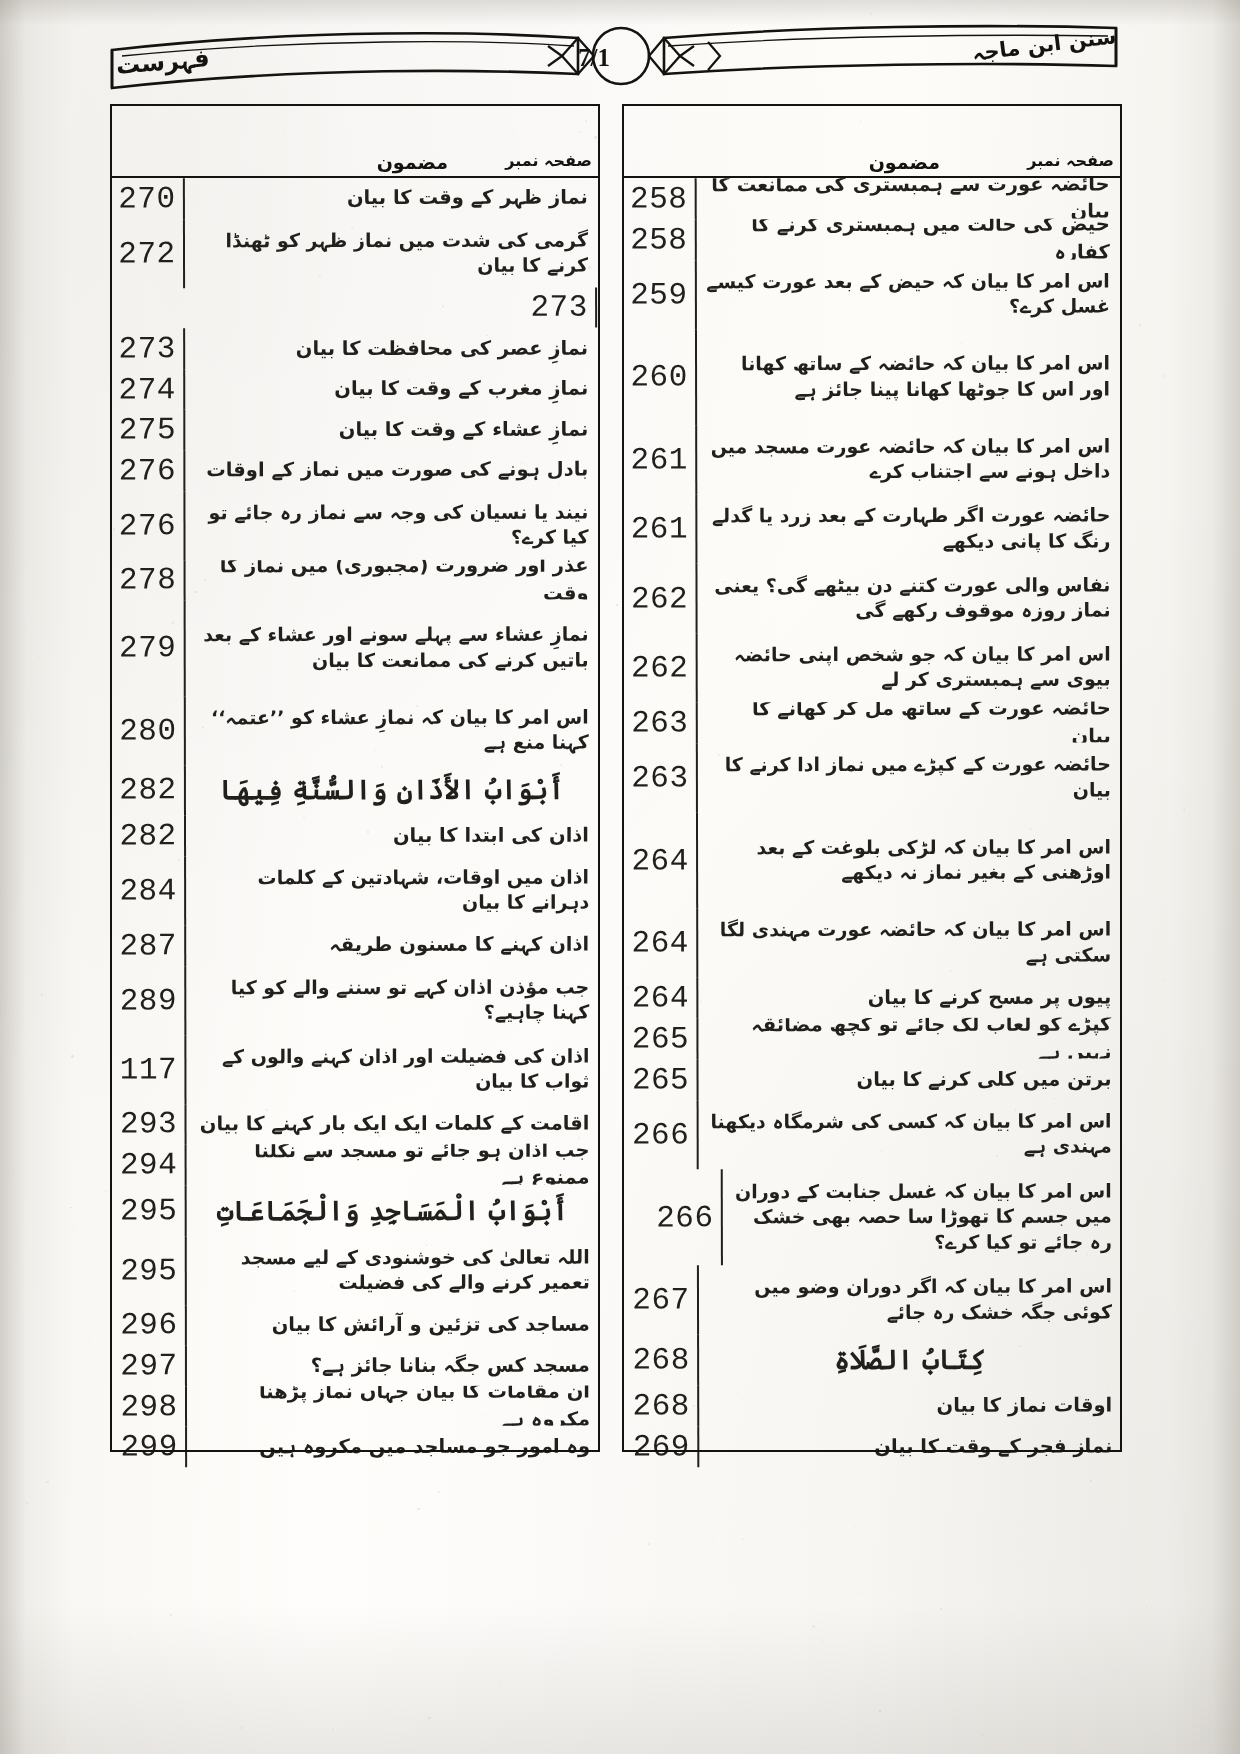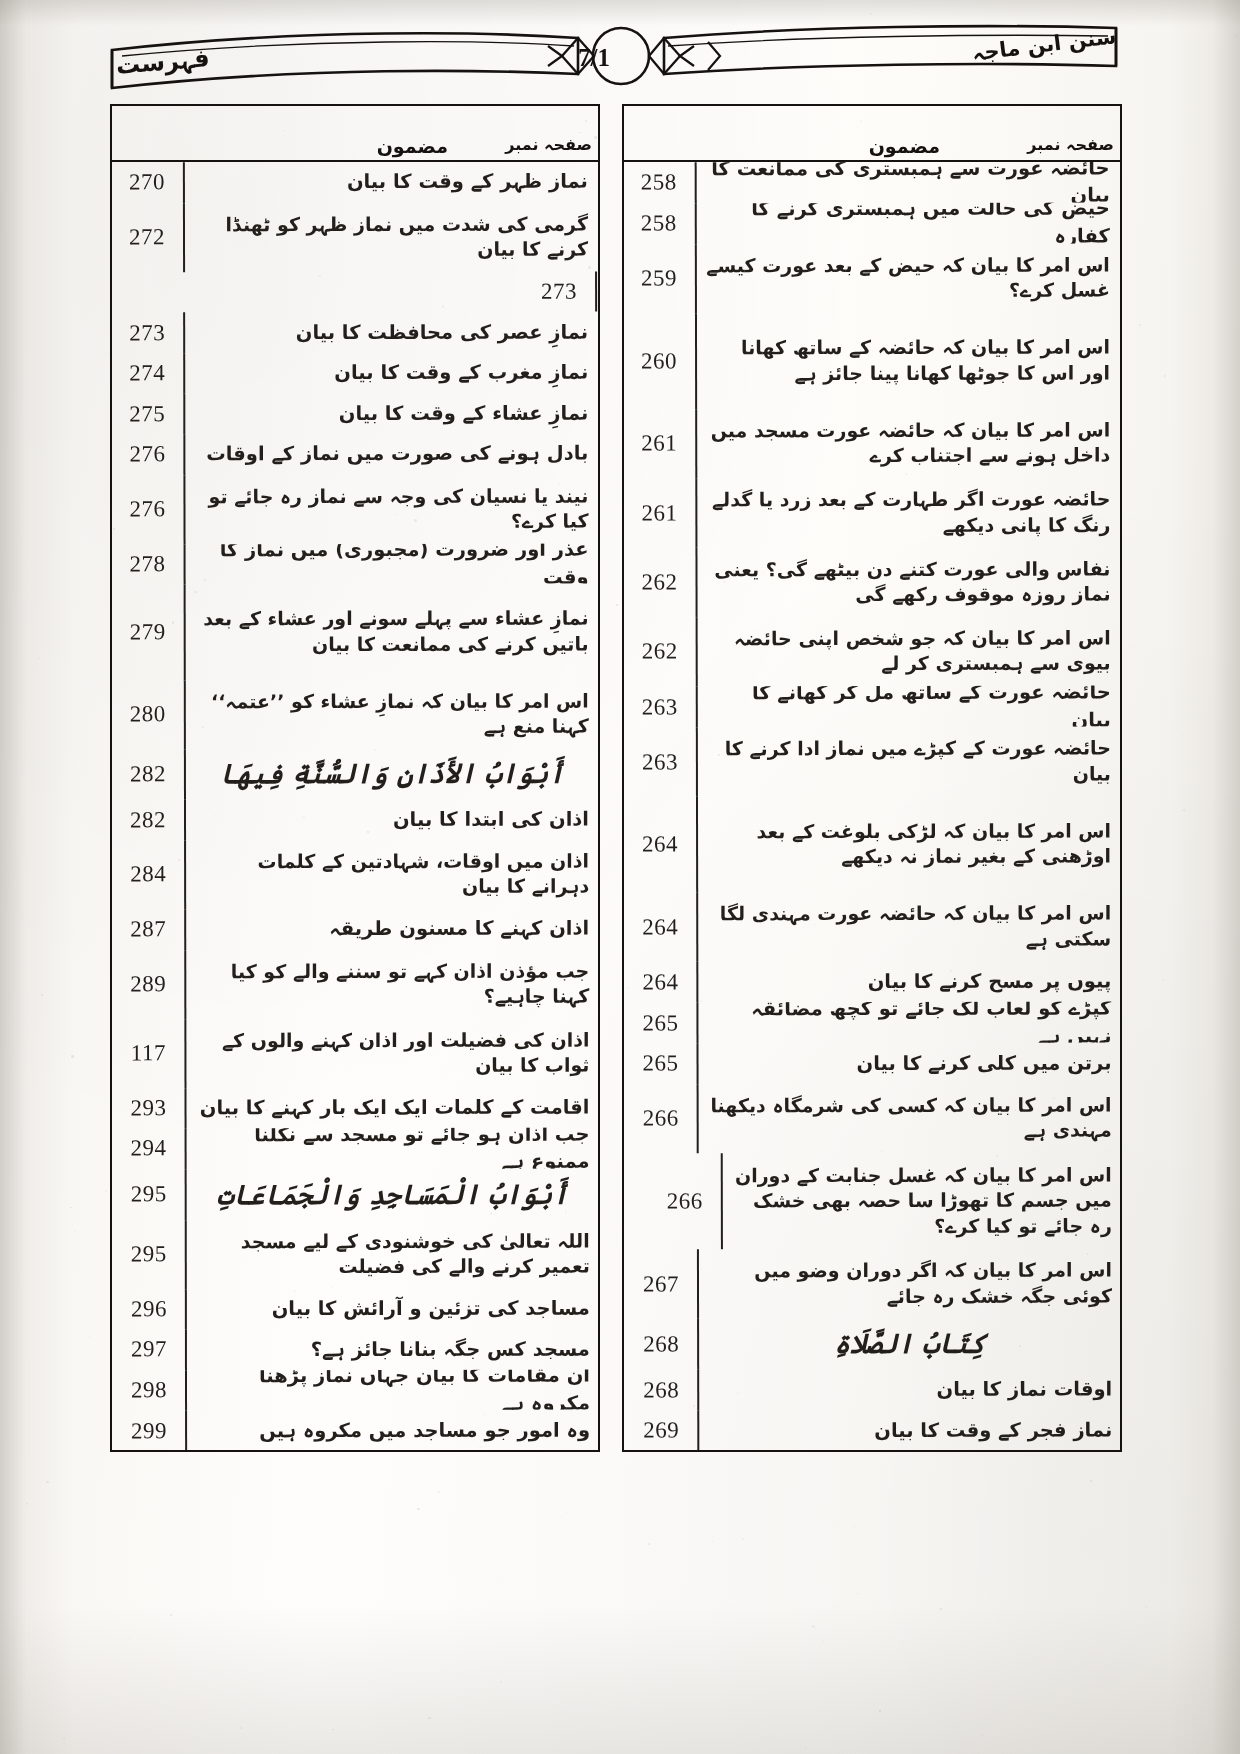--- a/index.html
+++ b/index.html
@@ -111,21 +111,21 @@
     width: 500px;
   }
   
   #table-left {
     left: 0;
     width: 490px;
   }
 
   .thead {
     position: relative;
-    height: 56px;
+    height: 72px;
     border-bottom: 2.5px solid #15120f;
     box-sizing: border-box;
   }
   .th {
     position: absolute;
     bottom: 3px;
     font-size: 19px;
     font-weight: 700;
     color: #15120f;
     white-space: nowrap;
@@ -153,22 +153,22 @@
     box-sizing: border-box;
     overflow: hidden;
   }
   .cell-page {
     flex: 0 0 74px;
     border-right: 2.5px solid #15120f;
     display: flex;
     align-items: center;
     justify-content: center;
     box-sizing: border-box;
-    font-family: Liberation Serif, serif;
-    font-size: 23px;
+    font-family: Liberation Mono, monospace;
+    font-size: 31px;
     font-weight: 400;
     color: #151210;
     direction: ltr;
     letter-spacing: 0.5px;
   }
 
   .topic {
     font-size: 19.5px;
     line-height: 1.42;
     color: #16130f;
@@ -178,21 +178,20 @@
     letter-spacing: -0.2px;
   }
   .topic.two-line { font-size: 19px; line-height: 1.34; }
   .topic.arabic-head {
     font-family: "DejaVu Serif", "Liberation Serif", serif;
     font-size: 27px;
     font-weight: 700;
     text-align: center;
     letter-spacing: 0px;
     line-height: 1.3;
-    font-style: italic;
   }
 
   
   #table-right .tbody { transform: rotate(-0.12deg); }
   #table-left  .tbody { transform: rotate(-0.10deg); }
 
   .ink-fade { opacity: 0.94; }
 </style>
 </head>
 <body>

